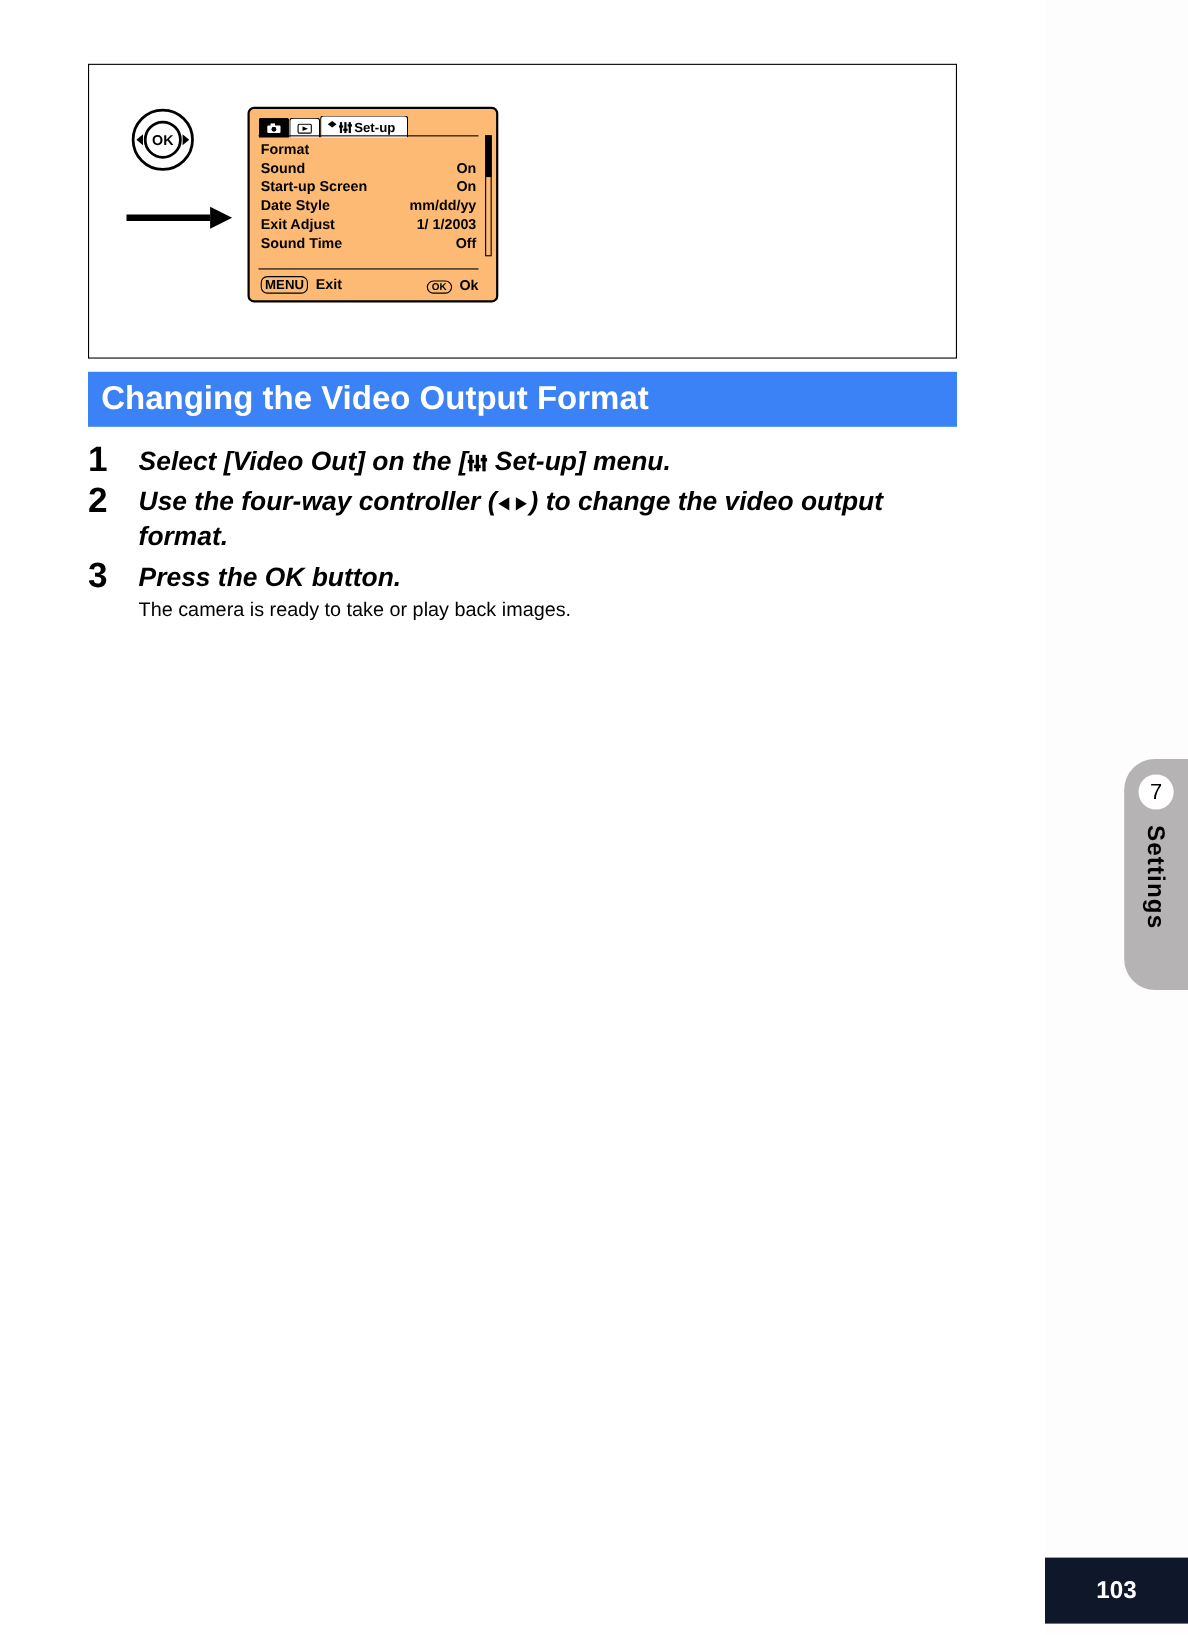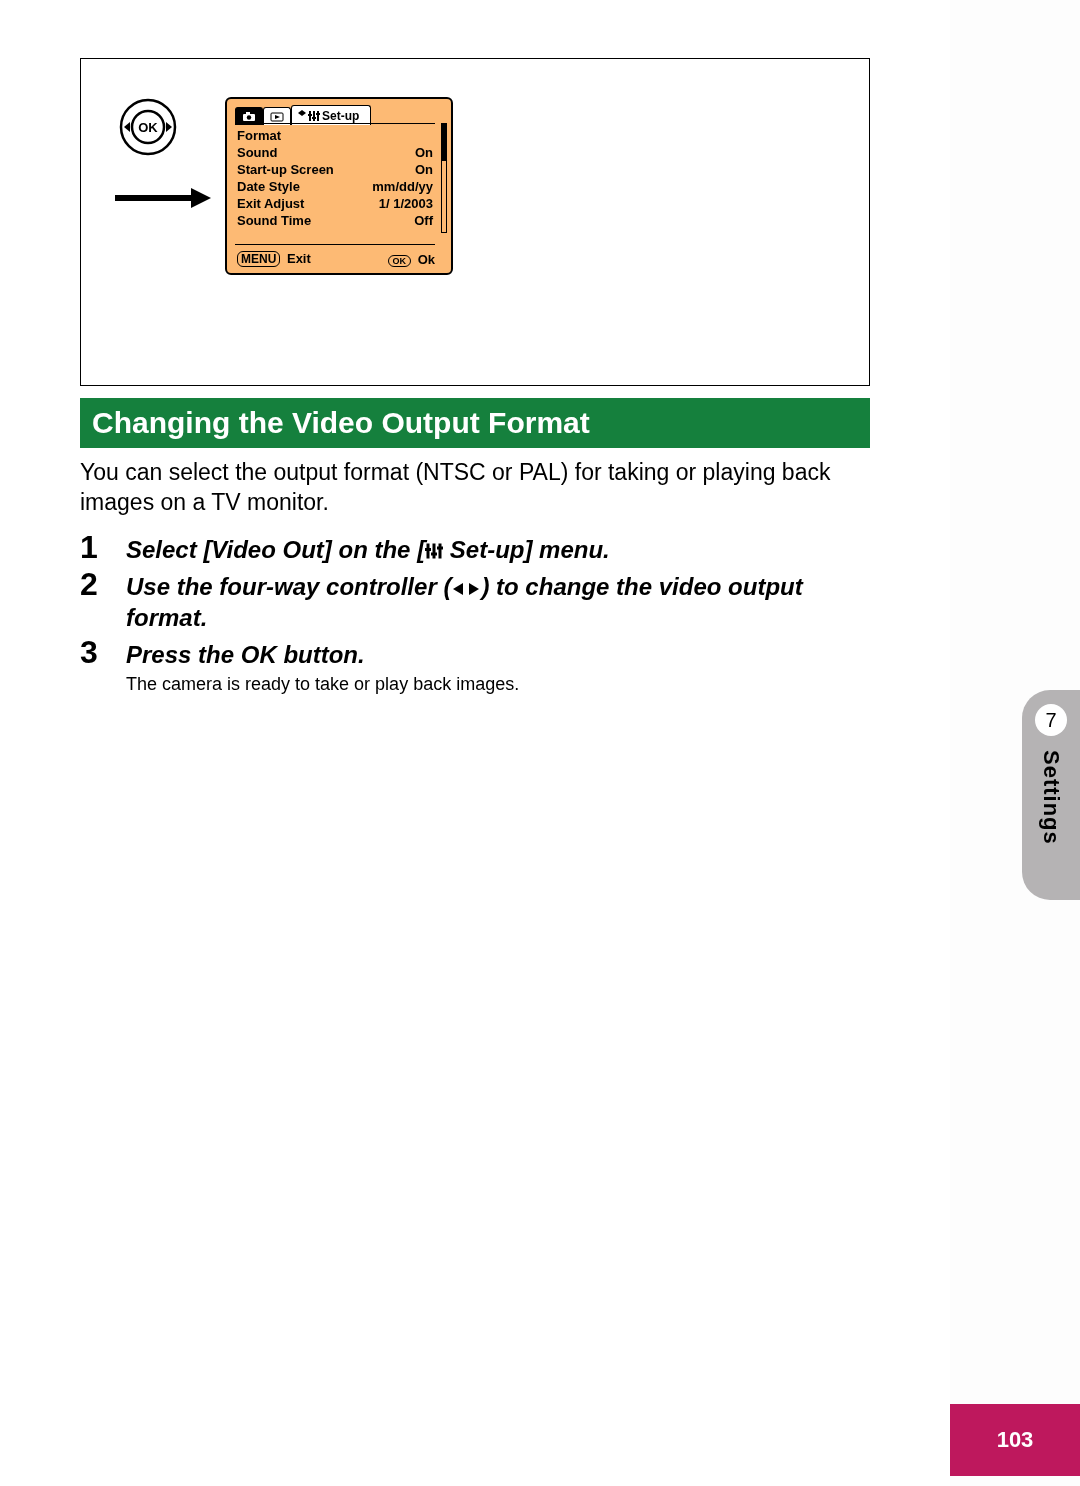--- a/index.html
+++ b/index.html
@@ -58,39 +58,39 @@
     font-weight: bold;
     font-size: 22px;
     letter-spacing: 1px;
     color: #000;
   }
   .page-number-box {
     position: absolute;
     bottom: 10px;
     right: 0;
     width: 130px;
-    height: 72px;
-    background: #be185d;
+    height: 60px;
+    background: #0f172a;
     color: #fff;
     display: flex;
     align-items: center;
     justify-content: center;
     font-weight: bold;
     font-size: 22px;
   }
   .content {
     position: absolute;
     left: 80px;
     top: 58px;
     width: 790px;
   }
   .diagram-box {
     border: 1.5px solid #000;
     width: 790px;
-    height: 328px;
+    height: 268px;
     position: relative;
     margin-bottom: 12px;
   }
   .ok-btn {
     position: absolute;
     left: 32px;
     top: 38px;
   }
   .ok-btn svg { display: block; }
   .arrow {
@@ -211,21 +211,21 @@
   .lcd-ok-badge {
     display: inline-block;
     border: 1px solid #000;
     border-radius: 8px;
     font-size: 9px;
     font-weight: bold;
     padding: 0 4px;
     margin-right: 3px;
   }
   .heading-bar {
-    background: #15803d;
+    background: #3b82f6;
     color: #fff;
     font-weight: bold;
     font-size: 30px;
     padding: 8px 12px;
     width: 790px;
   }
   .intro {
     font-size: 23px;
     line-height: 1.3;
     margin-top: 10px;
@@ -376,21 +376,20 @@
           <span>
             <span class="lcd-ok-badge">OK</span>
             <b>Ok</b>
           </span>
         </div>
       </div>
     </div>
 
     <div class="heading-bar">Changing the Video Output Format</div>
 
-    <p class="intro">You can select the output format (NTSC or PAL) for taking or playing back images on a TV monitor.</p>
 
     <div class="steps">
 
       <div class="step">
         <div class="step-num">1</div>
         <div class="step-body">
           <div class="step-title">
             <span>Select [Video Out] on the [</span><span class="inline-icon">
                 <svg width="18" height="18" viewBox="0 0 12 12">
                   <rect x="1" y="1" width="2" height="10" fill="#000"></rect>

